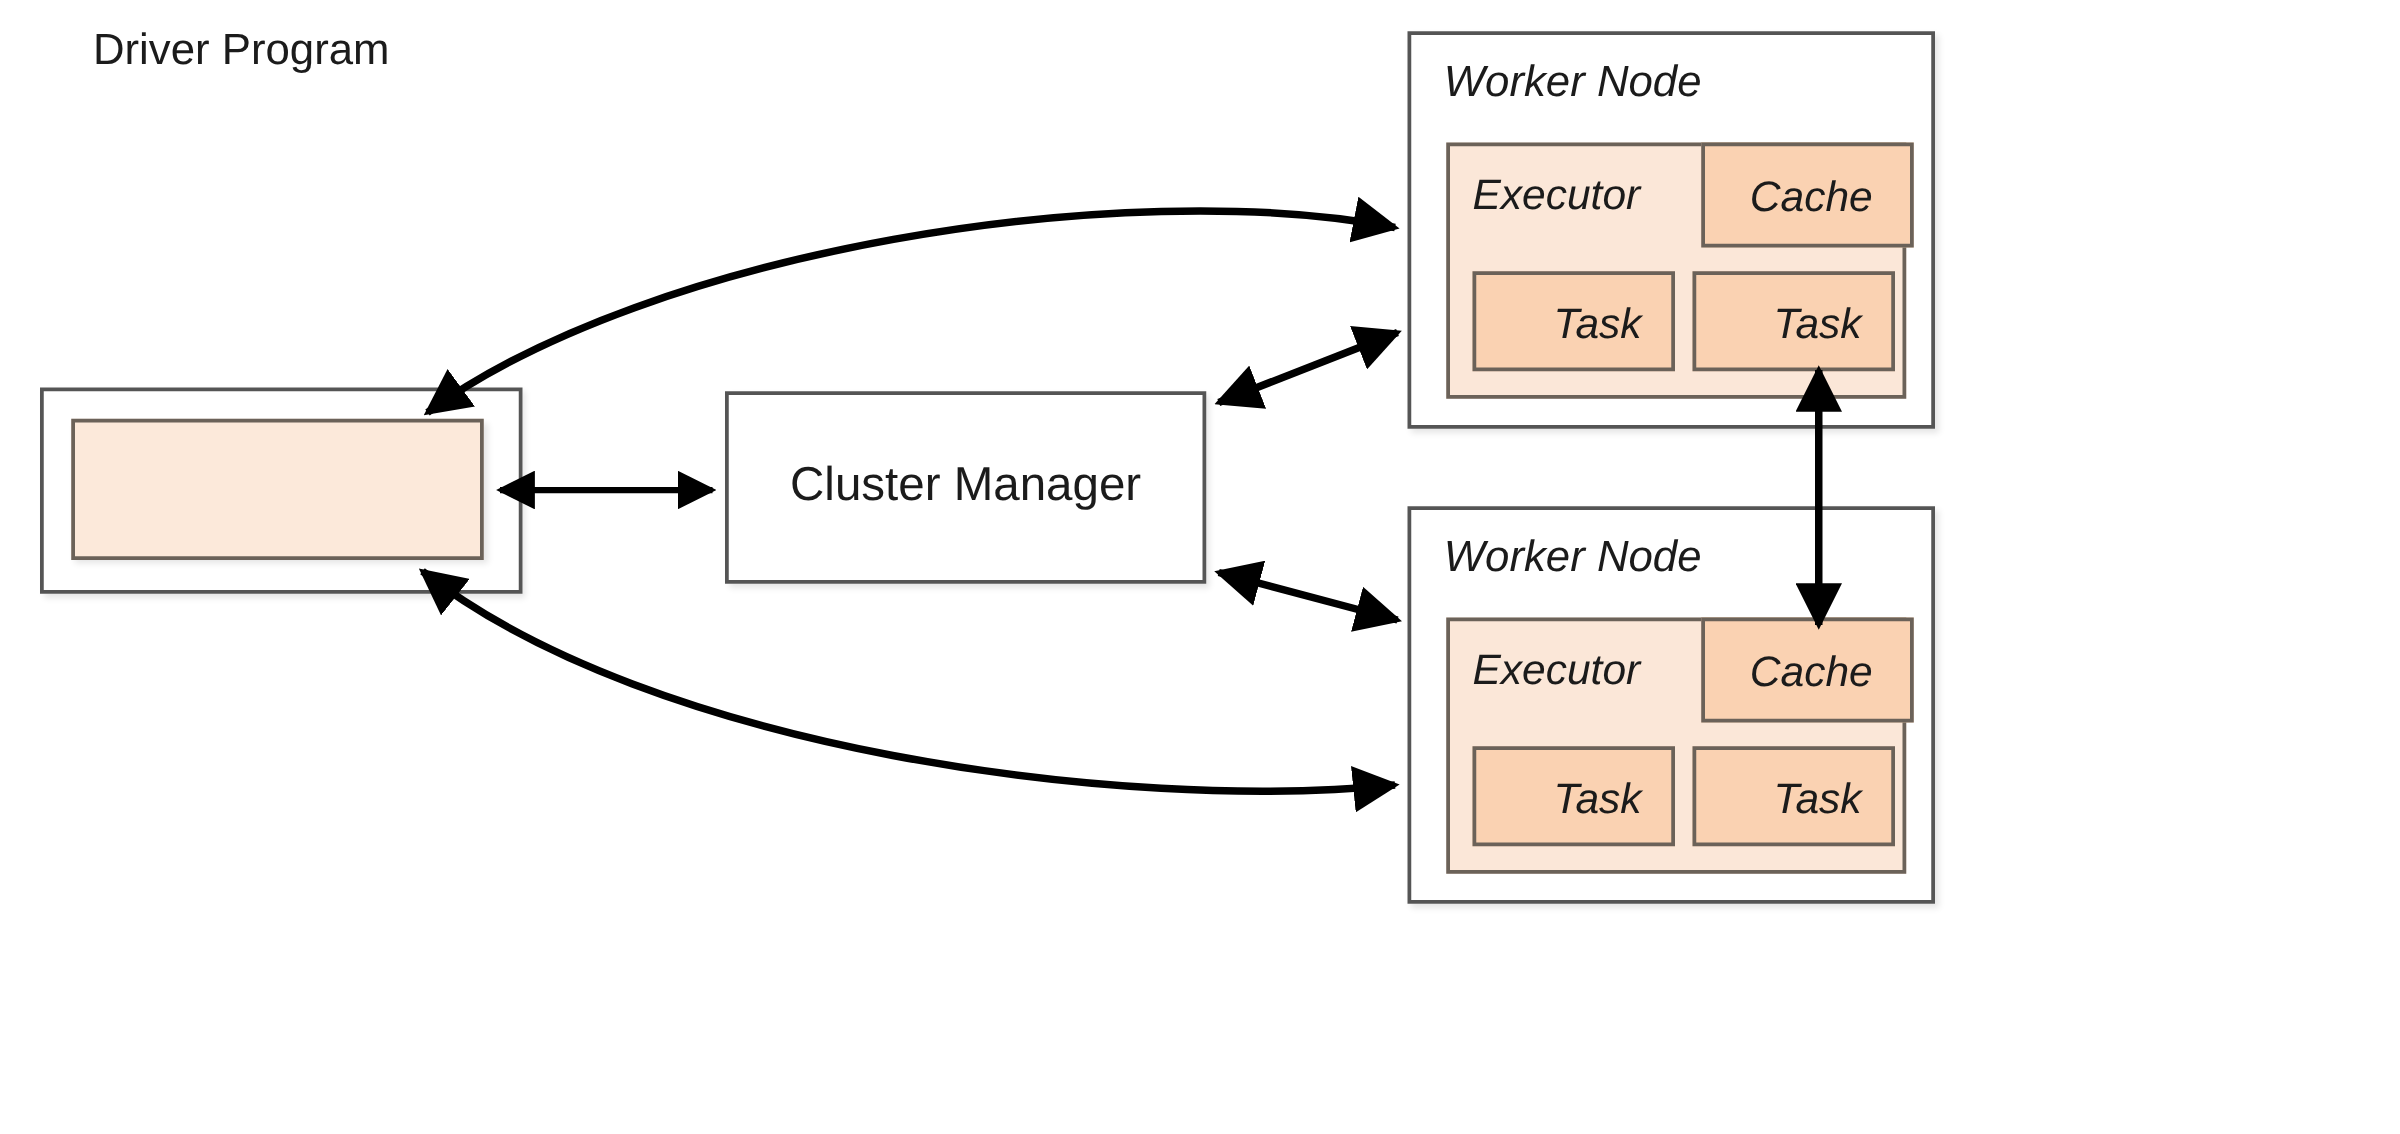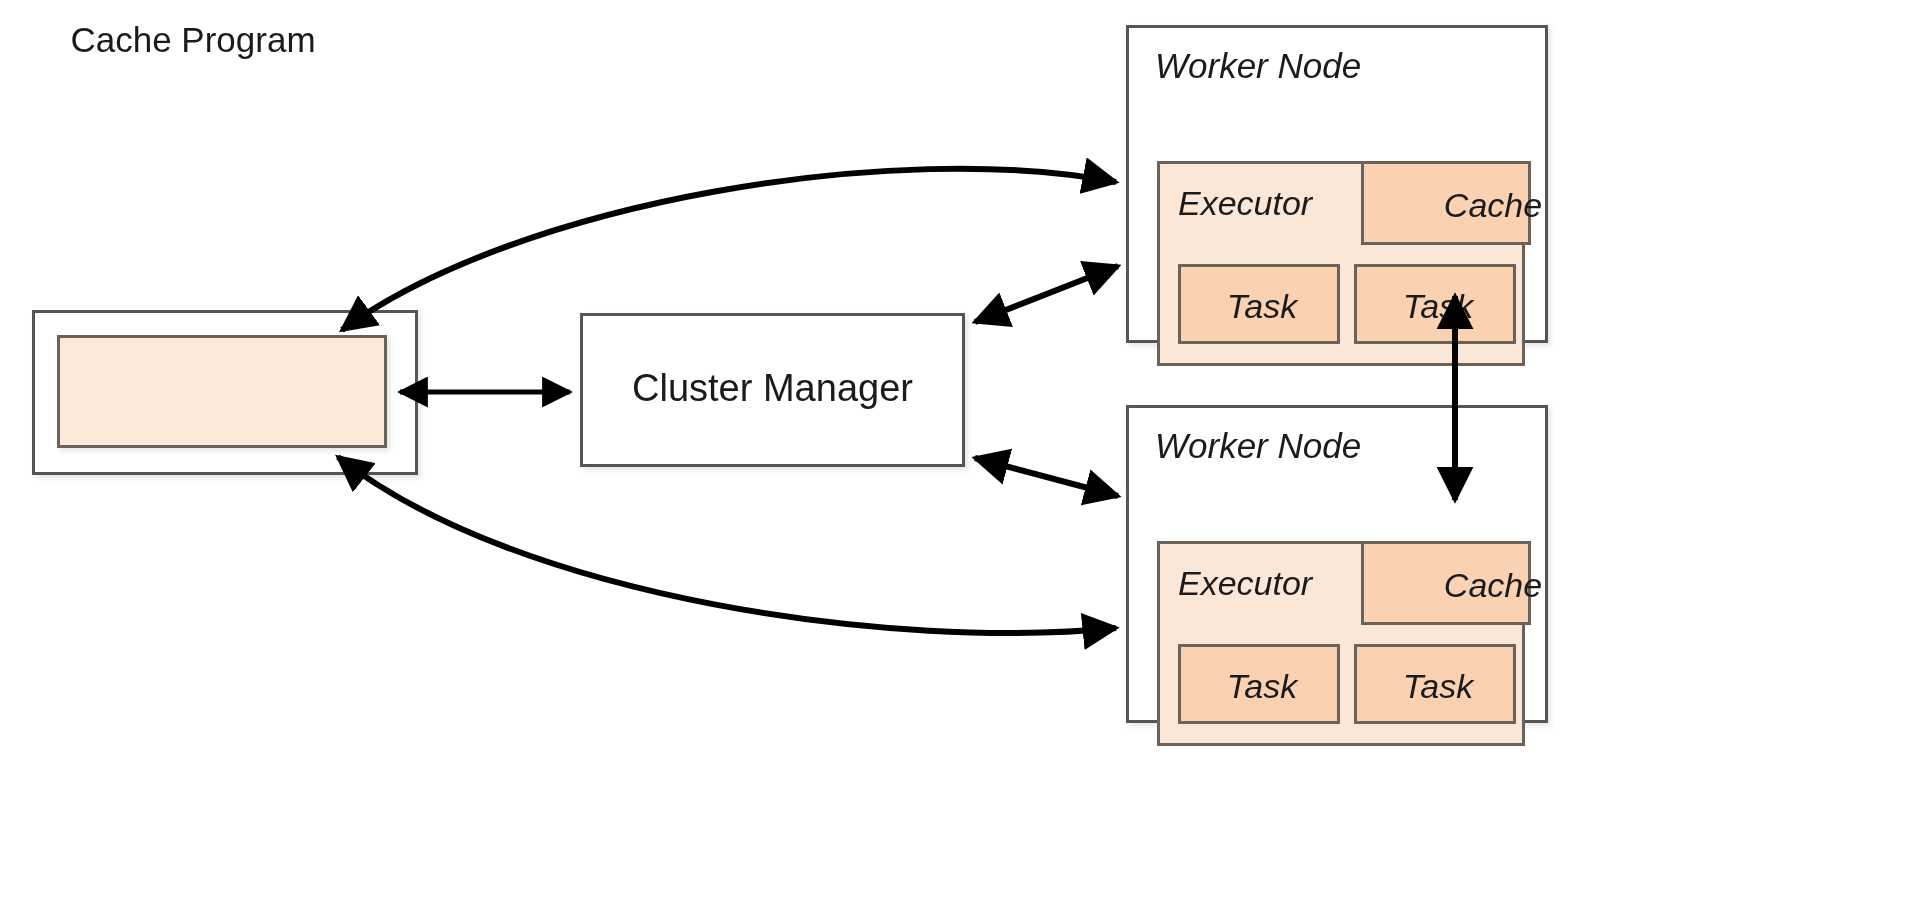--- a/index.html
+++ b/index.html
@@ -78,21 +78,20 @@
 
   .executor {
     position: absolute;
     box-sizing: border-box;
     left: 28px;
     top: 86px;
     width: 368px;
     height: 205px;
     background: #FBE7D8;
     border: 3px solid #6b6259;
-    margin-top: 47px;
   }
   .executor-label {
     font-size: 34px;
     left: 18px;
     top: 22px;
   }
 
   .cache {
     position: absolute;
     box-sizing: border-box;
@@ -100,55 +99,55 @@
     top: -3px;
     width: 170px;
     height: 84px;
     background: #FAD2B2;
     border: 3px solid #6b6259;
   }
   .cache-label {
     font-size: 34px;
     left: 0; top: 24px; width: 170px;
     text-align: center;
-    padding-left: 44px;
   }
 
   .task {
     position: absolute;
     box-sizing: border-box;
     top: 100px;
     width: 162px;
     height: 80px;
     background: #FAD2B2;
     border: 3px solid #6b6259;
   }
   .task-a { left: 18px; }
   .task-b { left: 194px; }
   .task-label {
     font-size: 34px;
     left: 0; top: 22px; width: 162px;
     text-align: center;
+    padding-left: 16px;
   }
 
   
   #connectors {
     position: absolute;
     left: 0; top: 0;
     width: 1920px; height: 907px;
     pointer-events: none;
   }
 </style>
 </head>
 <body>
 
 <div id="canvas">
 
   <div class="box" id="driver-program"></div>
-  <div class="lbl" id="driver-program-title">Cache Program</div>
+  <div class="lbl" id="driver-program-title">Driver Program</div>
 
   <div class="box" id="spark-context"></div>
 
   <div class="box" id="cluster-manager"></div>
   <div class="lbl" id="cluster-manager-label">Cluster Manager</div>
 
   <div class="box worker-node" id="worker-node-1">
     <div class="lbl worker-node-title">Worker Node</div>
 
     <div class="executor">

